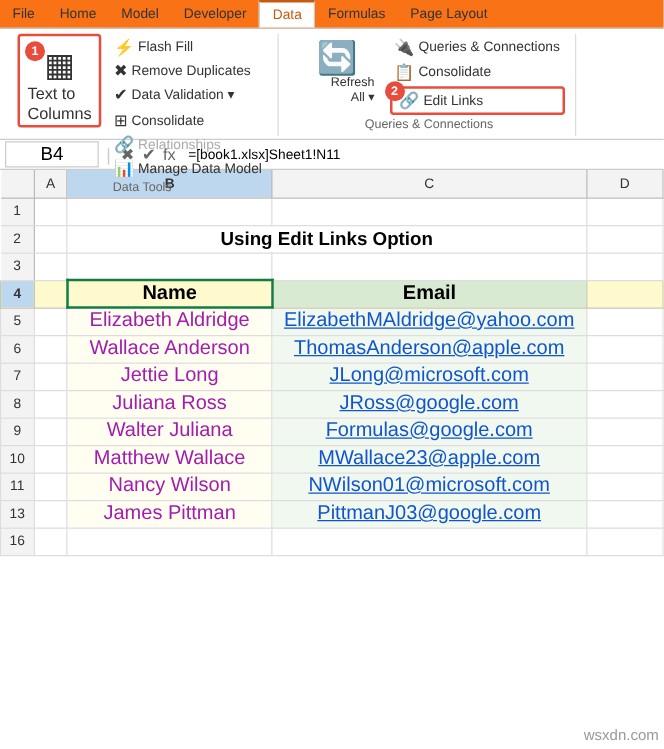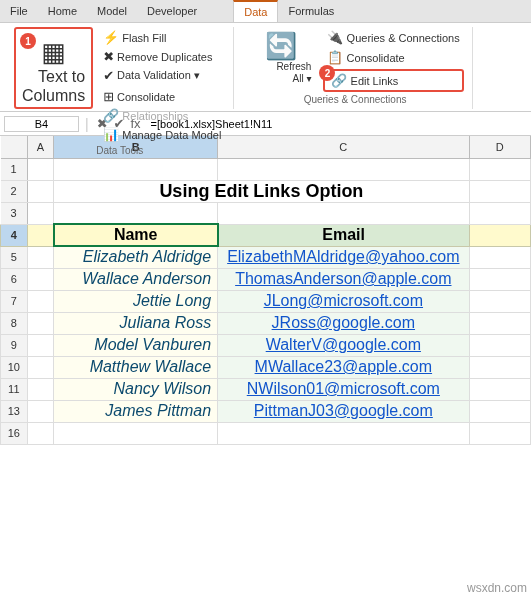--- a/index.html
+++ b/index.html
@@ -1,35 +1,34 @@
 <!DOCTYPE html>
 <html><head>
   <meta charset="utf-8">
   <style>
     * { margin: 0; padding: 0; box-sizing: border-box; }
     body { font-family: 'Segoe UI', Arial, sans-serif; font-size: 12px; background: #fff; width: 531px; height: 599px; overflow: hidden; }
 
     
     .ribbon { background: #fff; border-bottom: 1px solid #ccc; }
-    .ribbon-tabs { display: flex; background: #e5e5e5; border-bottom: 1px solid #ccc; }
+    .ribbon-tabs { display: flex; background: #f97316; border-bottom: 1px solid #ccc; }
     .ribbon-tab {
       padding: 4px 10px;
       font-size: 11px;
       cursor: pointer;
       color: #333;
       border: none;
       background: transparent;
     }
     .ribbon-tab.active {
       background: #fff;
       color: #c55a11;
       border-top: 2px solid #c55a11;
       border-left: 1px solid #ccc;
       border-right: 1px solid #ccc;
-      margin-left: 26px;
     }
     .ribbon-content { display: flex; align-items: stretch; padding: 4px 6px 2px; gap: 4px; height: 88px; }
     .ribbon-group { display: flex; flex-direction: column; align-items: center; border-right: 1px solid #ddd; padding: 0 8px 4px; position: relative; }
     .ribbon-group-label { font-size: 10px; color: #666; margin-top: auto; padding-top: 2px; }
     .ribbon-group-items { display: flex; flex: 1; align-items: center; gap: 4px; }
     .ribbon-btn-small { display: flex; align-items: center; gap: 3px; font-size: 11px; color: #333; cursor: pointer; padding: 1px 4px; border-radius: 2px; white-space: nowrap; }
     .ribbon-btn-small .icon-s { font-size: 13px; }
     .ribbon-btn-large { display: flex; flex-direction: column; align-items: center; font-size: 10px; color: #333; cursor: pointer; padding: 2px 6px; border-radius: 2px; gap: 2px; }
     .ribbon-btn-large .icon-l { font-size: 28px; line-height: 1; }
 
@@ -44,64 +43,65 @@
       width: 16px; height: 16px;
       font-size: 10px;
       font-weight: bold;
       display: flex; align-items: center; justify-content: center;
       position: absolute;
       top: 4px; left: 4px;
     }
 
     
     .formula-bar { display: flex; align-items: center; border-bottom: 1px solid #ccc; padding: 2px 4px; gap: 4px; height: 24px; background: #fff; }
-    .cell-ref { width: 75px; border: 1px solid #ccc; padding: 1px 4px; font-size: 11px; text-align: center; }
+    .cell-ref { width: 75px; border: 1px solid #ccc; padding: 1px 4px; font-size: 15px; text-align: center; }
     .formula-divider { color: #ccc; font-size: 14px; margin: 0 2px; }
     .formula-icons { display: flex; gap: 2px; }
     .formula-icon { font-size: 13px; color: #666; cursor: pointer; padding: 0 2px; }
     .formula-input { flex: 1; border: none; font-size: 11px; outline: none; padding: 1px 4px; font-family: 'Segoe UI', Arial, sans-serif; }
 
     
     .spreadsheet { display: flex; flex-direction: column; height: calc(599px - 88px - 30px - 24px); }
     .grid-table { border-collapse: collapse; width: 100%; }
     .col-header { height: 22px; font-size: 11px; color: #333; text-align: center; border-right: 1px solid #bbb; border-bottom: 1px solid #bbb; background: #f3f3f3; padding: 0 4px; }
     .col-header.selected { background: #bdd7ee; font-weight: bold; }
     .corner-cell { width: 26px; height: 22px; background: #f3f3f3; border-right: 1px solid #bbb; border-bottom: 1px solid #bbb; }
     .cell { height: 22px; border-right: 1px solid #ddd; border-bottom: 1px solid #ddd; padding: 0 6px; font-size: 16px; white-space: nowrap; overflow: hidden; }
     .cell.selected-cell { border: 2px solid #107c41; }
     .header-row td { background: #fffacd; font-weight: bold; text-align: center; border: 1px solid #c8c8a9; }
     .data-row td { border: 1px solid #ddd; }
-    .data-row td.name-cell { text-align: right; color: #0c4a6e; background: #fffef0; font-style: italic; }
+    .data-row td.name-cell { text-align: center; color: #a21caf; background: #fffef0; }
     .data-row td.email-cell { text-align: center; color: #1155cc; text-decoration: underline; background: #f0f8f0; cursor: pointer; }
     .row-num-cell { background: #f3f3f3; border-right: 1px solid #bbb; border-bottom: 1px solid #ddd; text-align: center; font-size: 11px; color: #333; width: 26px; }
     .row-num-cell.active { background: #bdd7ee; font-weight: bold; }
     .watermark { position: fixed; bottom: 4px; right: 4px; font-size: 12px; color: #999; }
   </style>
 </head>
 <body>
 
 <div class="ribbon">
   <div class="ribbon-tabs">
     <button class="ribbon-tab">File</button>
     <button class="ribbon-tab">Home</button>
     <button class="ribbon-tab">Model</button>
     <button class="ribbon-tab">Developer</button>
     <button class="ribbon-tab active">Data</button>
     <button class="ribbon-tab">Formulas</button>
+    <button class="ribbon-tab">Page Layout</button>
   </div>
 
   <div class="ribbon-content">
 
     <div class="ribbon-group">
       <div class="ribbon-group-items" style="align-items:flex-start;gap:6px;">
 
         <div class="ribbon-btn-large outlined-red" style="position:relative;">
           <div class="badge-circle">1</div>
           <div class="icon-l" style="font-size:26px;margin-top:8px;">▦</div>
-          <span style="font-size:16px;text-align:right;line-height:1.2;">Text to<br>Columns</span>
+          <span style="font-size:13px;text-align:left;line-height:1.2;">Text to<br>Columns</span>
         </div>
 
         <div style="display:flex;flex-direction:column;gap:2px;margin-top:2px;">
           <div class="ribbon-btn-small">
             <span class="icon-s">⚡</span>
             <span>Flash Fill</span>
           </div>
           <div class="ribbon-btn-small">
             <span class="icon-s">✖</span>
             <span>Remove Duplicates</span>
@@ -190,21 +190,21 @@
         <td class="row-num-cell">1</td>
         <td class="cell"></td>
         <td class="cell"></td>
         <td class="cell"></td>
         <td class="cell"></td>
       </tr>
 
       <tr>
         <td class="row-num-cell">2</td>
         <td class="cell"></td>
-        <td class="cell" colspan="2" style="text-align:center;font-weight:bold;font-size:18px;border:1px solid #ddd;">Using Edit Links Option</td>
+        <td class="cell" colspan="2" style="text-align:center;font-weight:bold;font-size:15px;border:1px solid #ddd;">Using Edit Links Option</td>
         <td class="cell"></td>
       </tr>
 
       <tr>
         <td class="row-num-cell">3</td>
         <td class="cell"></td>
         <td class="cell"></td>
         <td class="cell"></td>
         <td class="cell"></td>
       </tr>
@@ -245,22 +245,22 @@
         <td class="row-num-cell">8</td>
         <td class="cell"></td>
         <td class="cell name-cell">Juliana Ross</td>
         <td class="cell email-cell">JRoss@google.com</td>
         <td class="cell"></td>
       </tr>
 
       <tr class="data-row">
         <td class="row-num-cell">9</td>
         <td class="cell"></td>
-        <td class="cell name-cell">Model Vanburen</td>
-        <td class="cell email-cell">WalterV@google.com</td>
+        <td class="cell name-cell">Walter Juliana</td>
+        <td class="cell email-cell">Formulas@google.com</td>
         <td class="cell"></td>
       </tr>
 
       <tr class="data-row">
         <td class="row-num-cell">10</td>
         <td class="cell"></td>
         <td class="cell name-cell">Matthew Wallace</td>
         <td class="cell email-cell">MWallace23@apple.com</td>
         <td class="cell"></td>
       </tr>

